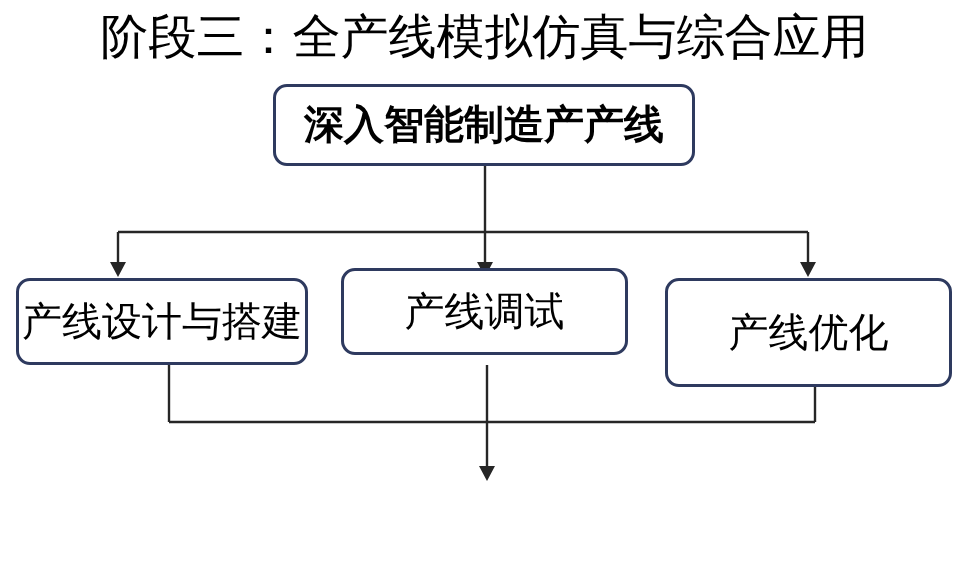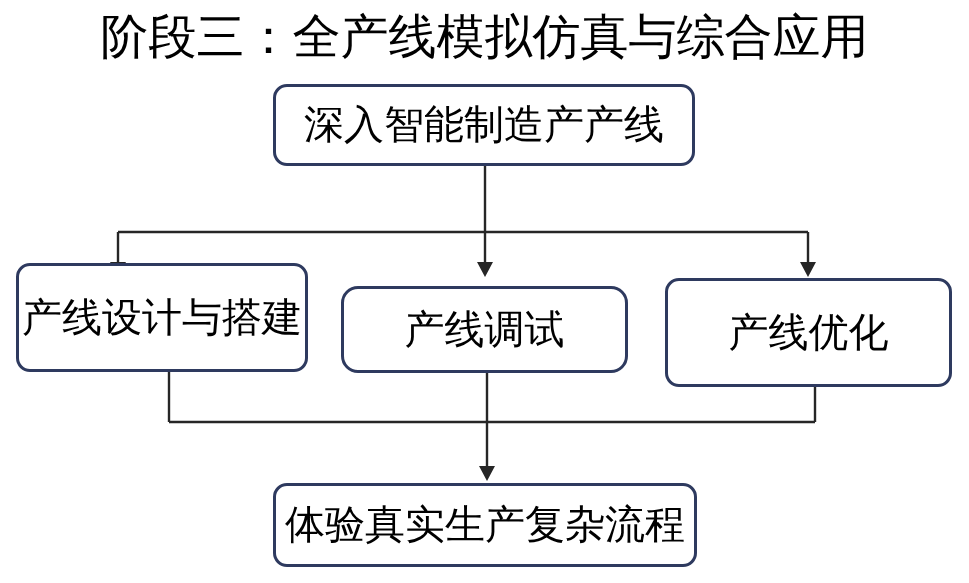--- a/index.html
+++ b/index.html
@@ -46,23 +46,23 @@
     align-items: center;
     justify-content: center;
     background: var(--bg);
     border: 3px solid var(--box-border);
     border-radius: 14px;
     font-size: 40px;
     line-height: 1;
     color: var(--text);
     white-space: nowrap;
   }
-  .node-top        { left: 273px; top:  84px; width: 422px; height: 82px; }
-  .node-mid-left   { left:  16px; top: 263px; width: 292px; height: 109px; font-family: Liberation Serif, serif; }
-  .node-mid-center { left: 341px; top: 286px; width: 287px; height: 87px; border-radius: 17px; }
+  .node-top        { left: 273px; top:  84px; width: 422px; height: 82px; font-weight: bold; }
+  .node-mid-left   { left:  16px; top: 278px; width: 292px; height: 87px; font-family: Liberation Serif, serif; }
+  .node-mid-center { left: 341px; top: 268px; width: 287px; height: 87px; }
   .node-mid-right  { left: 665px; top: 278px; width: 287px; height: 109px; }
   .node-bottom     { left: 273px; top: 483px; width: 424px; height: 84px; }
 </style>
 </head>
 <body>
 
 <div class="canvas">
 
   <div class="diagram-title">阶段三：全产线模拟仿真与综合应用</div>
 
@@ -90,15 +90,14 @@
   </svg>
 
   <div class="node node-top">深入智能制造产产线</div>
 
   <div class="node node-mid-left">产线设计与搭建</div>
 
   <div class="node node-mid-center">产线调试</div>
 
   <div class="node node-mid-right">产线优化</div>
 
-  <div class="node node-bottom">体验真实生产复杂流程</div>
 
 </div>
 
 </body></html>

